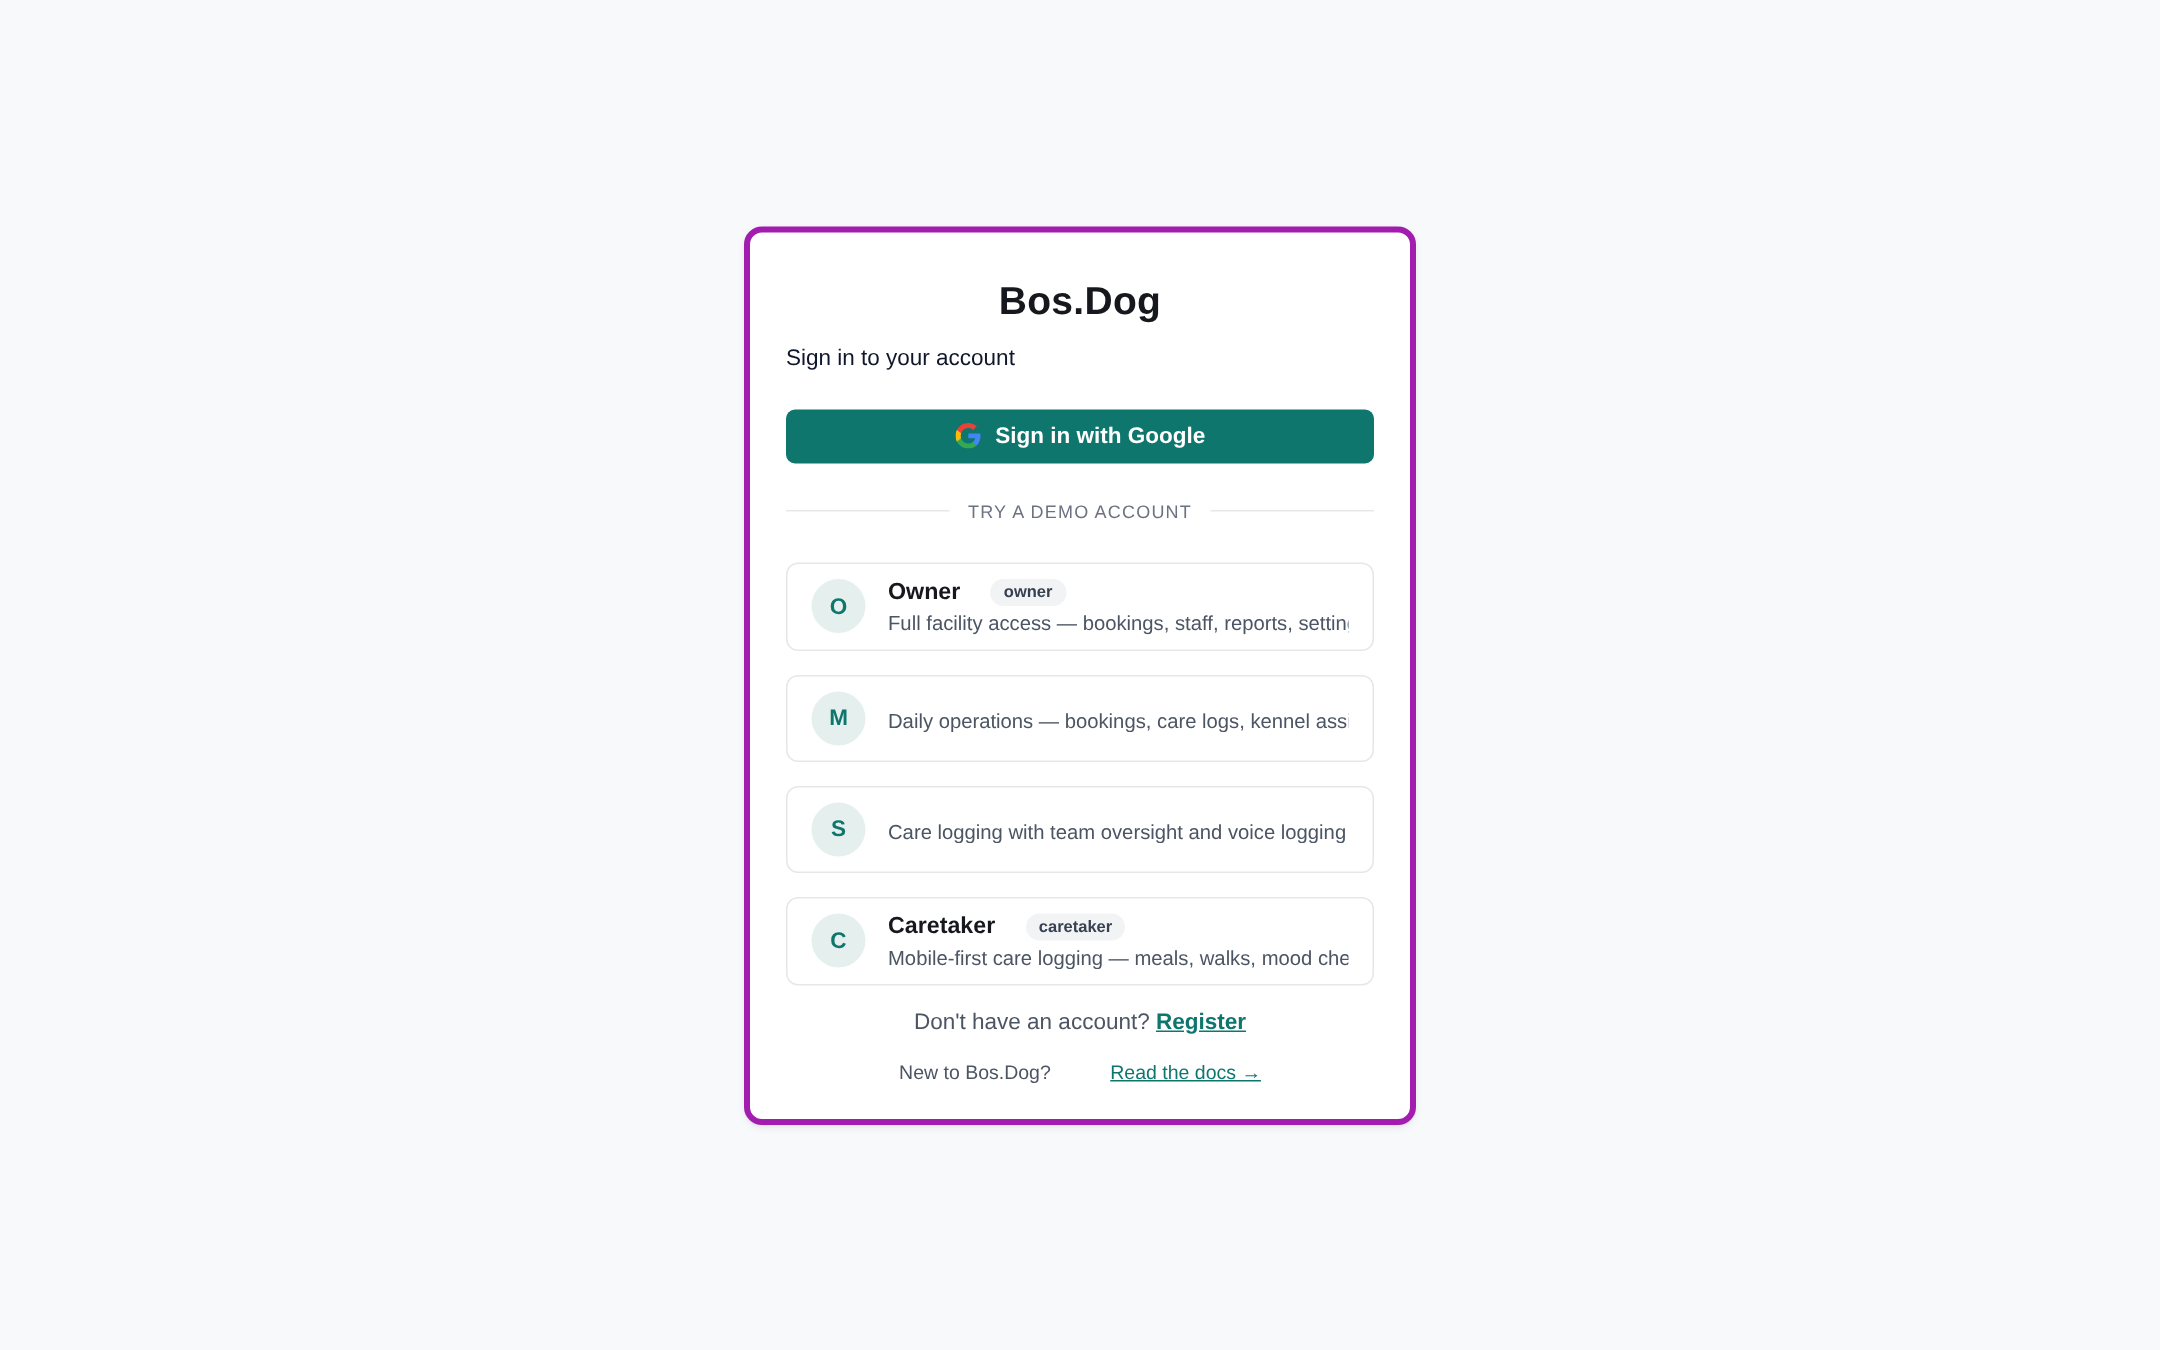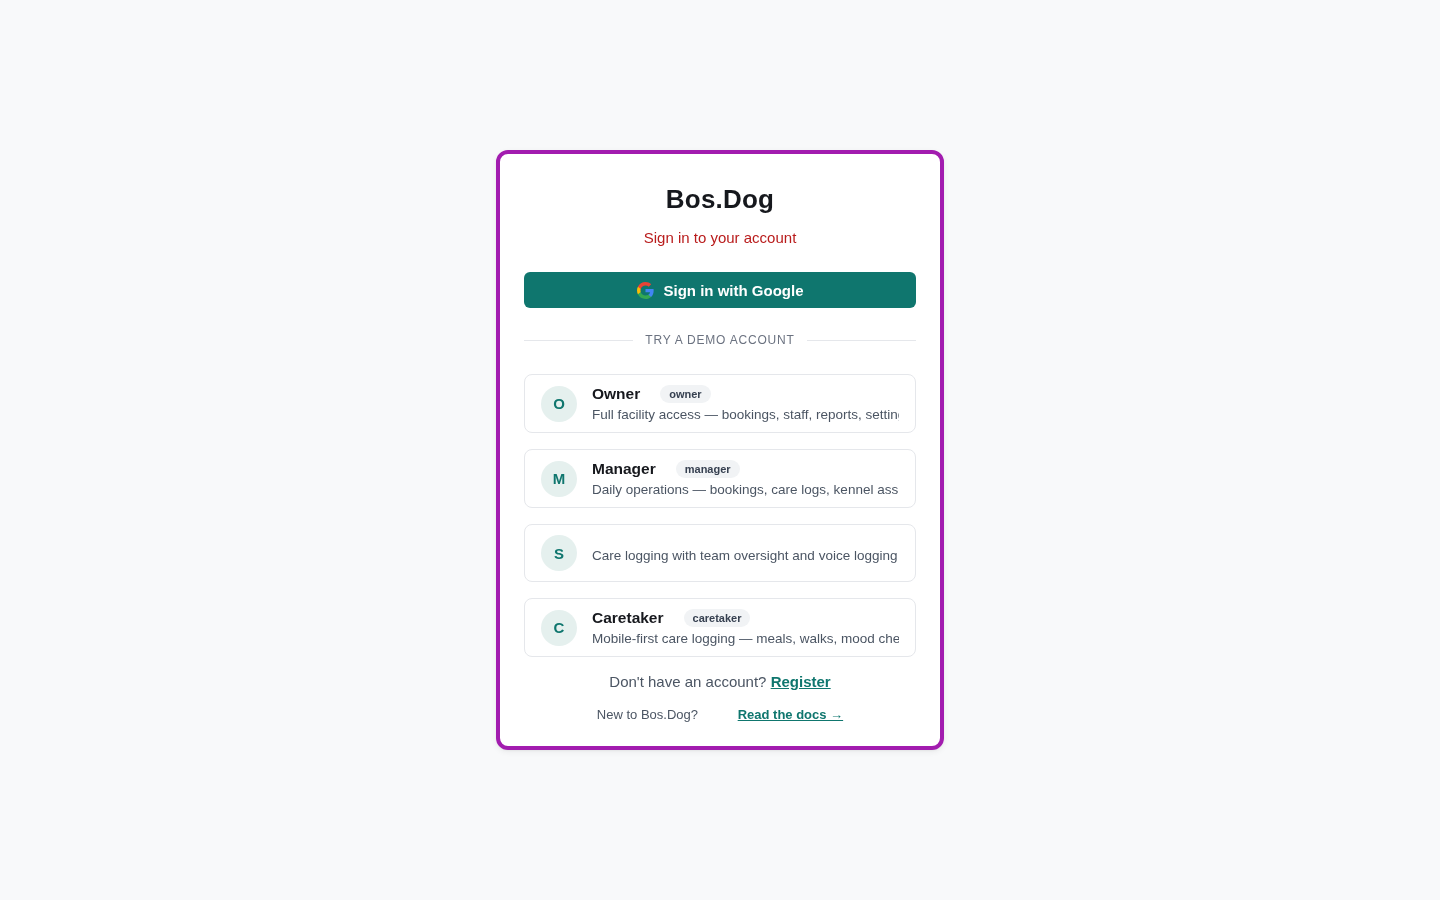--- a/index.html
+++ b/index.html
@@ -22,23 +22,23 @@
     padding: 30px 24px 24px 24px;
   }
   .app-title {
     text-align: center;
     font-size: 26px;
     font-weight: bold;
     color: #16181d;
     letter-spacing: 0.2px;
   }
   .app-subtitle {
-    text-align: center;
-    font-size: 15px;
-    color: #b91c1c;
+    text-align: left;
+    font-size: 15px;
+    color: #0f172a;
     margin-top: 14px;
   }
   .google-btn {
     margin-top: 26px;
     width: 100%;
     height: 36px;
     background: #0f766e;
     border: none;
     border-radius: 6px;
     color: #ffffff;
@@ -131,21 +131,21 @@
     text-align: center;
     font-size: 13px;
     color: #4b5563;
   }
   a.teal-link {
     color: #0f766e;
     font-weight: bold;
     text-decoration: underline;
     cursor: pointer;
   }
-  .footer-docs a.teal-link { font-weight: bold; padding-left: 36px; }
+  .footer-docs a.teal-link { font-weight: normal; padding-left: 36px; }
 </style>
 </head>
 <body>
 
 <div class="auth-card">
 
   <h1 class="app-title">Bos.Dog</h1>
   <p class="app-subtitle">Sign in to your account</p>
 
   <button class="google-btn">
@@ -171,24 +171,20 @@
         <span class="demo-name">Owner</span>
         <span class="demo-badge">owner</span>
       </span>
       <span class="demo-desc" style="display:block">Full facility access — bookings, staff, reports, settings</span>
     </span>
   </button>
 
   <button class="demo-item">
     <span class="demo-avatar">M</span>
     <span class="demo-text">
-      <span class="demo-title-row">
-        <span class="demo-name">Manager</span>
-        <span class="demo-badge">manager</span>
-      </span>
       <span class="demo-desc" style="display:block">Daily operations — bookings, care logs, kennel assign...</span>
     </span>
   </button>
 
   <button class="demo-item">
     <span class="demo-avatar">S</span>
     <span class="demo-text">
       <span class="demo-desc" style="display:block">Care logging with team oversight and voice logging</span>
     </span>
   </button>

